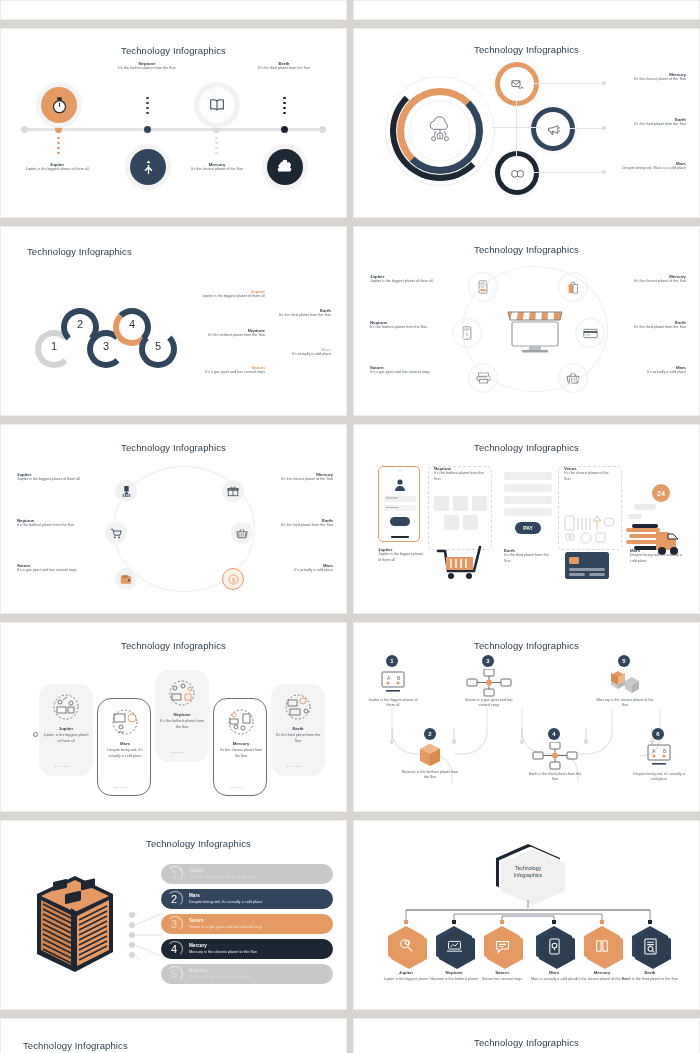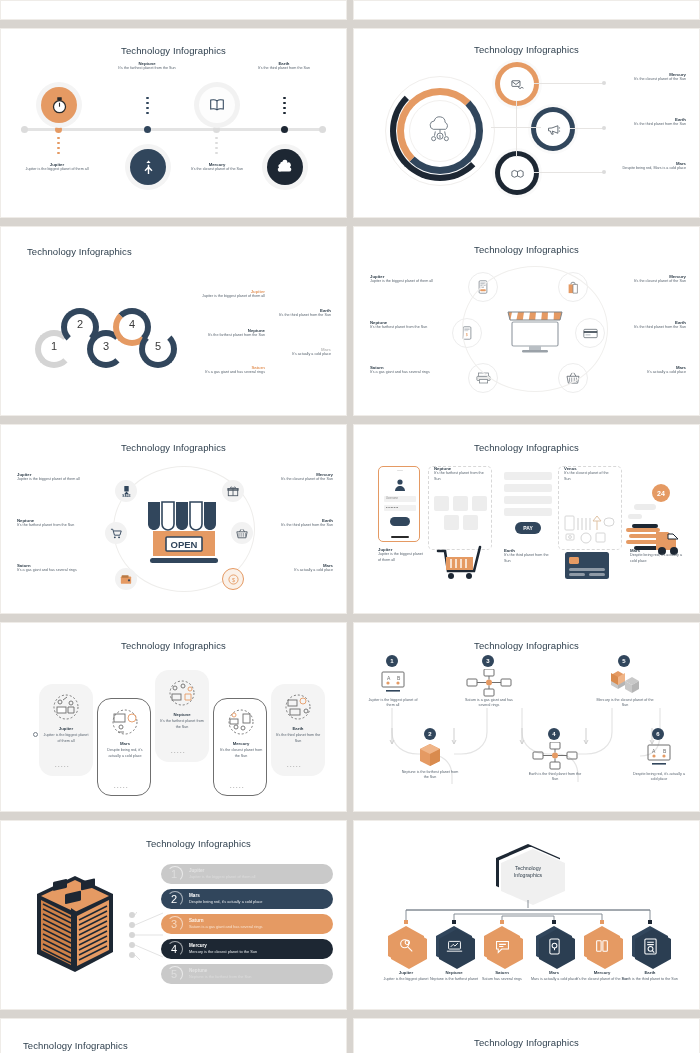--- a/index.html
+++ b/index.html
@@ -381,35 +381,20 @@
       </div>
     </div>
   </div>
 
   <div class="slide">
     <div class="slide-inner">
       <div class="title" style="margin-top:12px">Technology Infographics</div>
 
       <div class="ring abs" style="left:104px;top:36px;width:142px;height:126px;border:1px solid #eeedeb"></div>
 
-      <div class="abs" style="left:133px;top:68px;width:84px;height:70px">
-        <svg width="84" height="70" viewBox="0 0 84 70">
-          <g fill="#31465c">
-            <path d="M6 4h12v22c0 3.4-2.7 6-6 6s-6-2.6-6-6z"></path>
-            <path d="M20 4h12v22c0 3.4-2.7 6-6 6s-6-2.6-6-6z" fill="#fff" stroke="#31465c" stroke-width="1.6"></path>
-            <path d="M34 4h12v22c0 3.4-2.7 6-6 6s-6-2.6-6-6z"></path>
-            <path d="M48 4h12v22c0 3.4-2.7 6-6 6s-6-2.6-6-6z" fill="#fff" stroke="#31465c" stroke-width="1.6"></path>
-            <path d="M62 4h12v22c0 3.4-2.7 6-6 6s-6-2.6-6-6z"></path>
-          </g>
-          <rect x="11" y="33" width="62" height="25" fill="#e59a63"></rect>
-          <rect x="24" y="39" width="36" height="14" rx="1" fill="#fff" stroke="#31465c" stroke-width="1.6"></rect>
-          <text x="42" y="50" font-size="9.5" font-family="Liberation Sans, sans-serif" font-weight="700" fill="#31465c" text-anchor="middle">OPEN</text>
-          <rect x="8" y="60" width="68" height="5" rx="2.5" fill="#31465c"></rect>
-        </svg>
-      </div>
 
       <div class="s5-ic" style="left:106px;top:50px">
         <svg width="11" height="13" viewBox="0 0 12 14">
             <rect x="3.6" y="1" width="4.8" height="6" rx=".6" fill="#31465c"></rect>
             <path d="M6 7l-2.6 3h5.2z" fill="#31465c"></path>
             <text x="6" y="13.4" font-size="3.4" font-weight="700" fill="#31465c" text-anchor="middle" font-family="Liberation Sans, sans-serif">SALE</text>
           </svg>
       </div>
       <div class="s5-ic" style="left:213px;top:50px">
         <svg width="12" height="12" viewBox="0 0 14 14">

